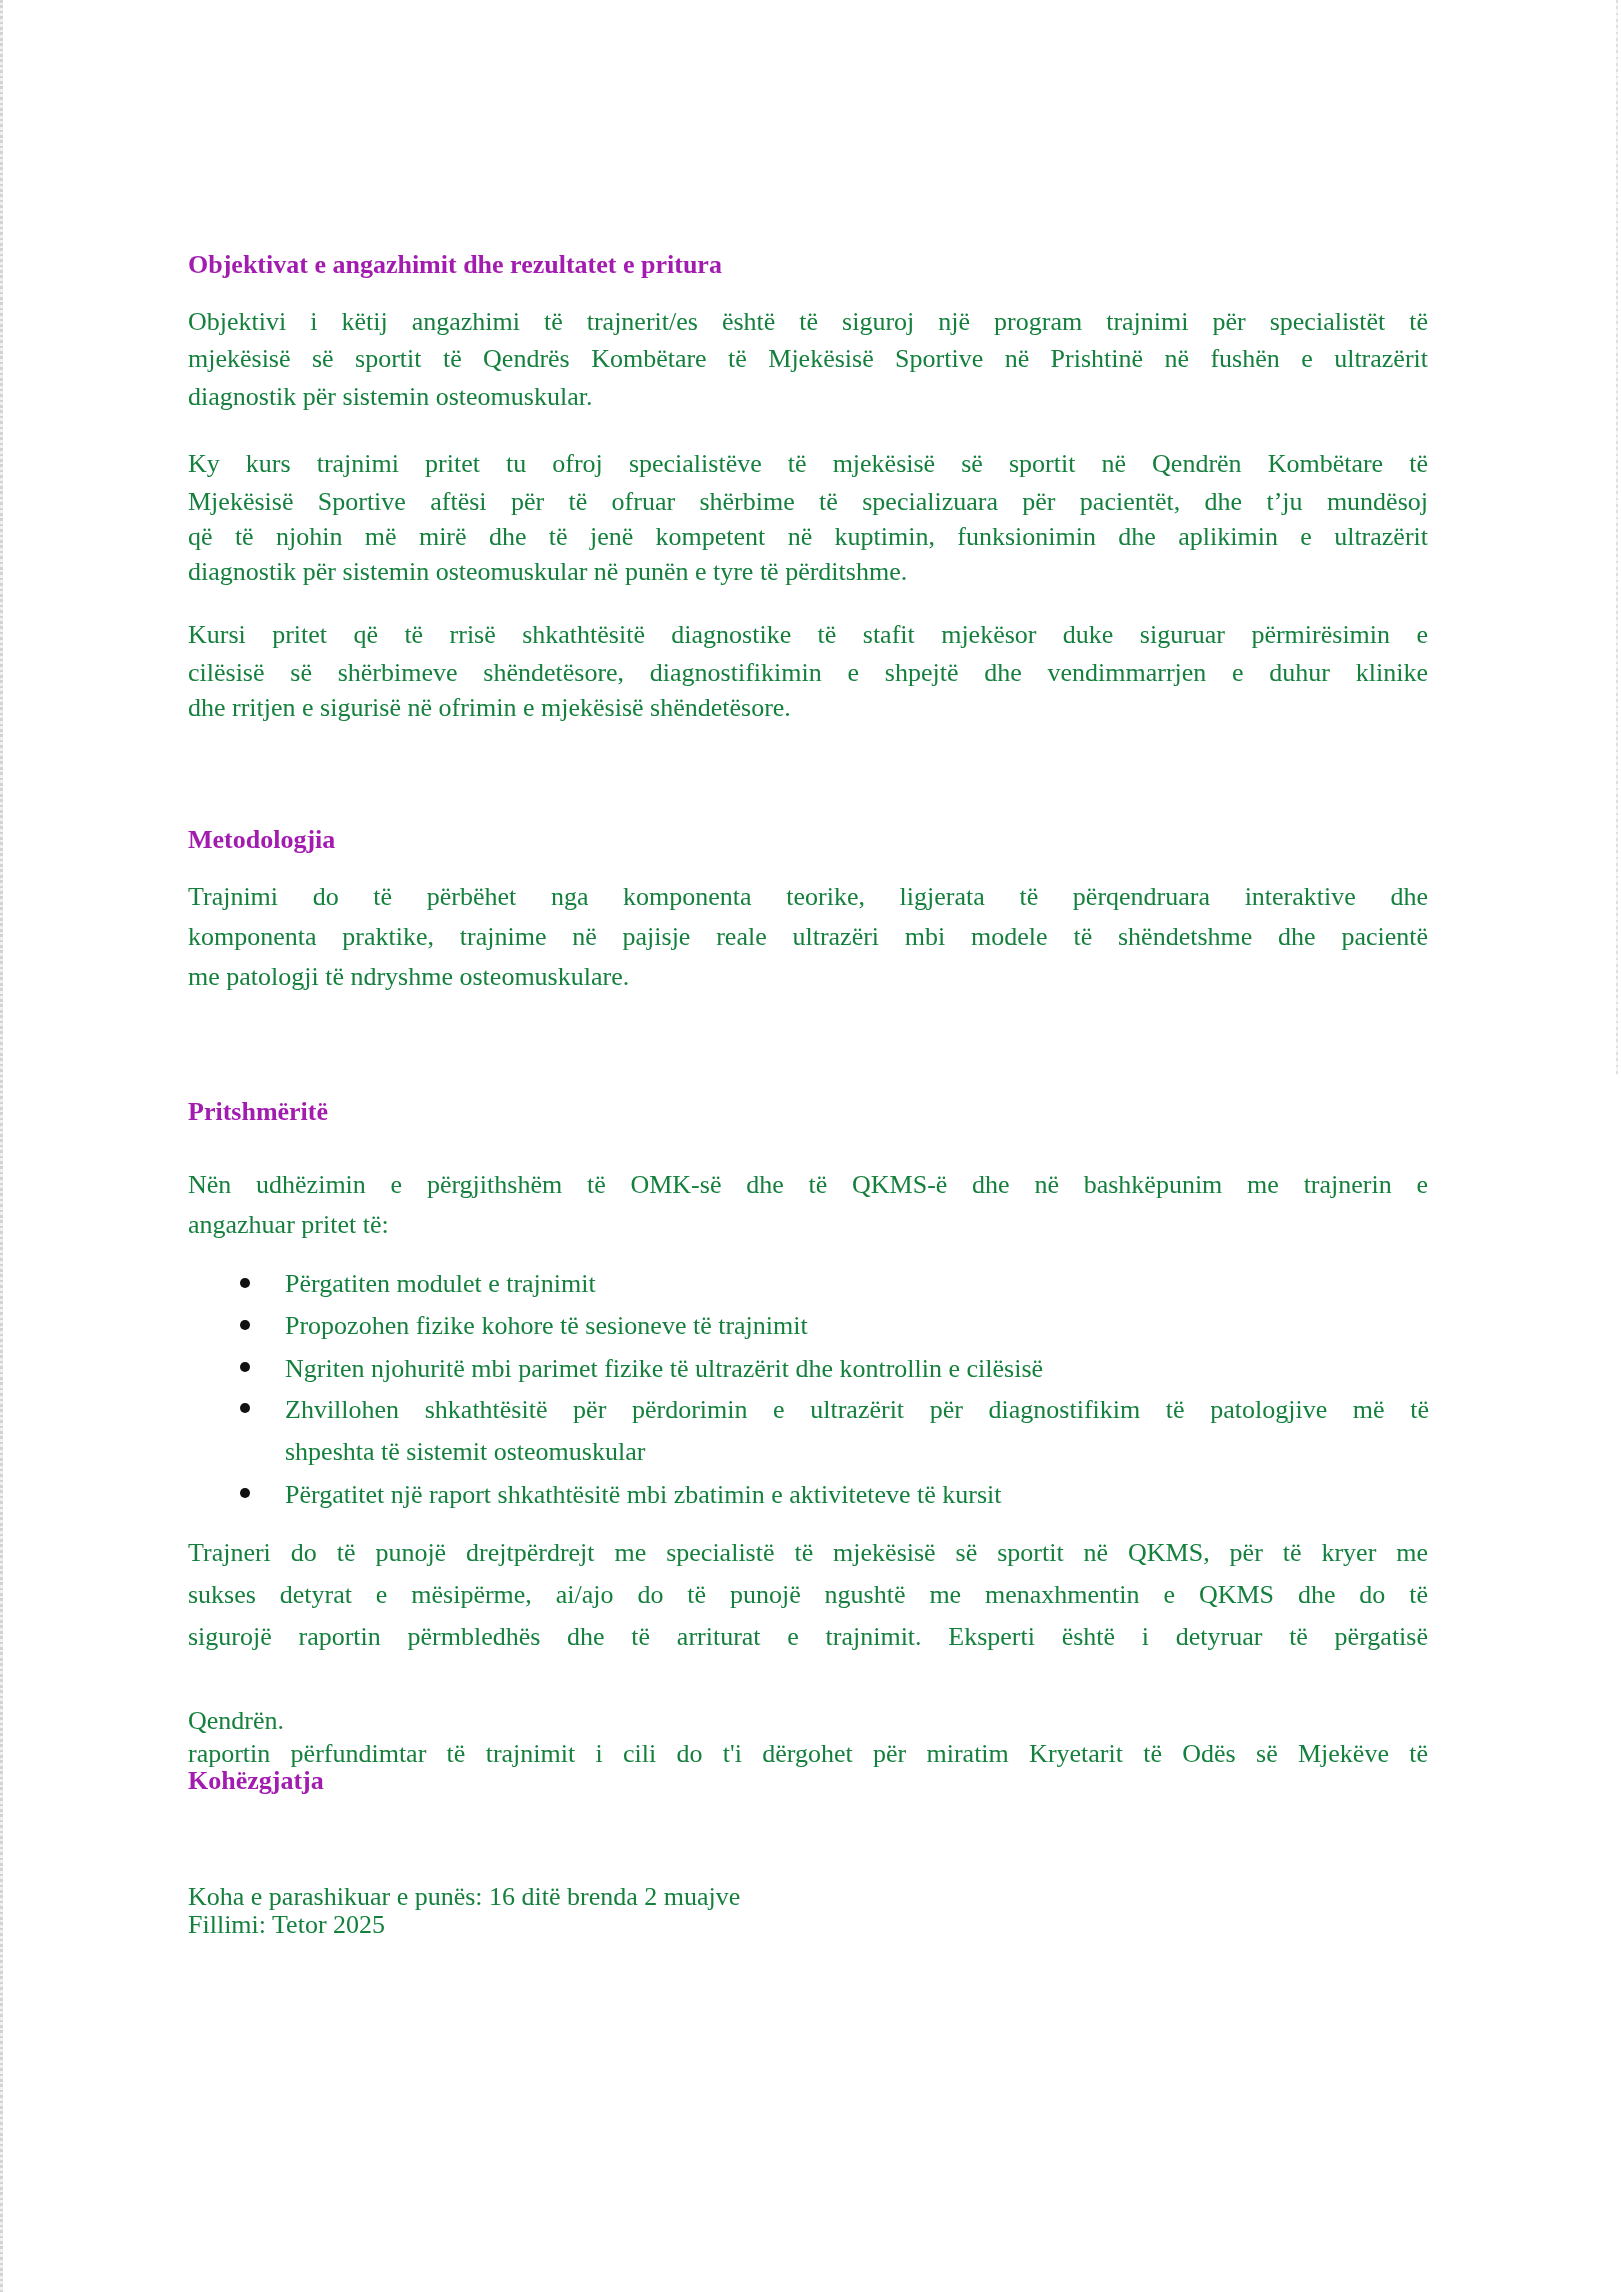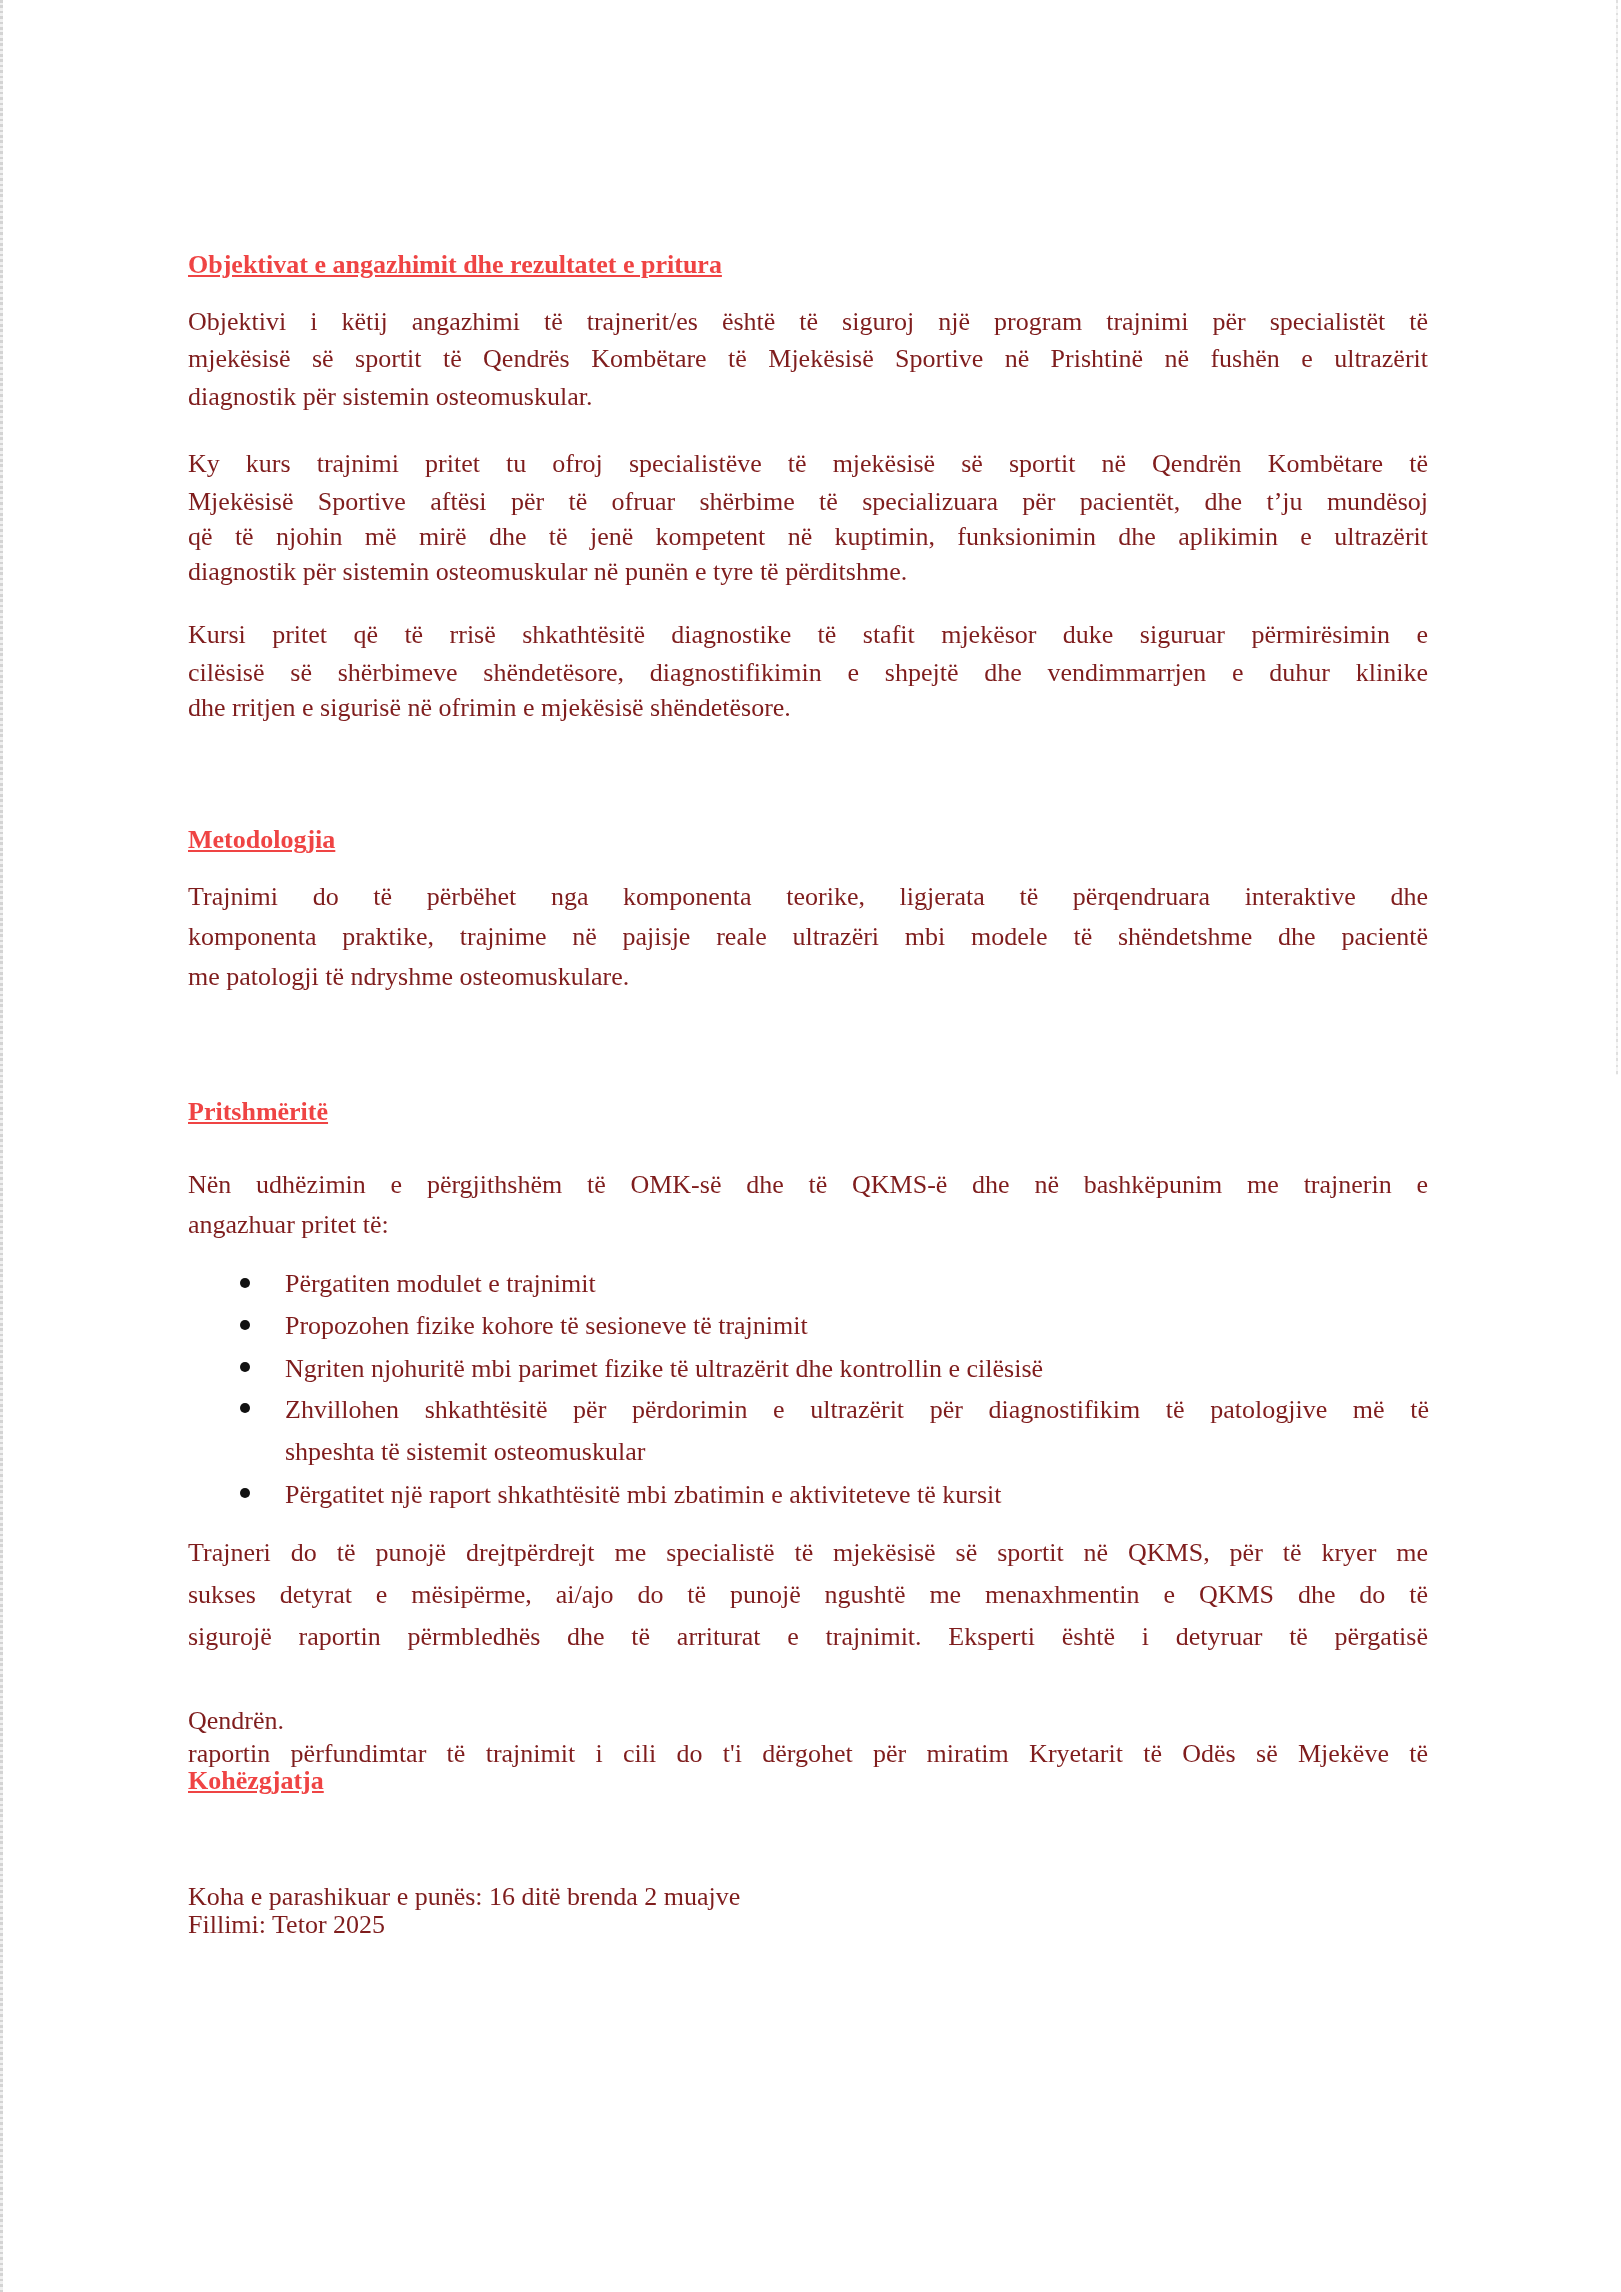--- a/index.html
+++ b/index.html
@@ -5,24 +5,24 @@
   html, body { margin: 0; padding: 0; background: #ffffff; }
   body { width: 1621px; height: 2293px; position: relative; overflow: hidden; }
   .page { position: absolute; left: 0; top: 0; width: 1621px; height: 2293px; background: #ffffff; }
   .scan-edge-left { position: absolute; left: 0; top: 0; width: 2.7px; height: 2293px;
     background: repeating-linear-gradient(to bottom, #c9c9c9 0 2.7px, #ececec 2.7px 5.4px); opacity: 0.8; }
   .scan-edge-right { position: absolute; left: 1616px; top: 0; width: 1.8px; height: 1075px;
     background: repeating-linear-gradient(to bottom, #d2d2d2 0 2.7px, #f1f1f1 2.7px 6.3px); opacity: 0.7; }
   .line {
     position: absolute; left: 188px; width: 1240px; height: 36px;
     font-family: "Liberation Serif", "DejaVu Serif", serif;
-    font-size: 26px; line-height: 36px; color: #7f1d1d; white-space: nowrap;
+    font-size: 26px; line-height: 36px; color: #15803d; white-space: nowrap;
   }
   .just { text-align: justify; text-align-last: justify; white-space: normal; }
-  .heading { font-weight: bold; color: #ef4444; text-decoration: underline; }
+  .heading { font-weight: bold; color: #a21caf; }
   .bullet-line { left: 285px; width: 1144px; }
   .bullet-dot { position: absolute; left: 240px; width: 9.9px; height: 9.9px; border-radius: 50%; background: #111; }
 </style>
 </head>
 <body>
 
 <div class="page">
   <div class="scan-edge-left"></div>
   <div class="scan-edge-right"></div>
 

